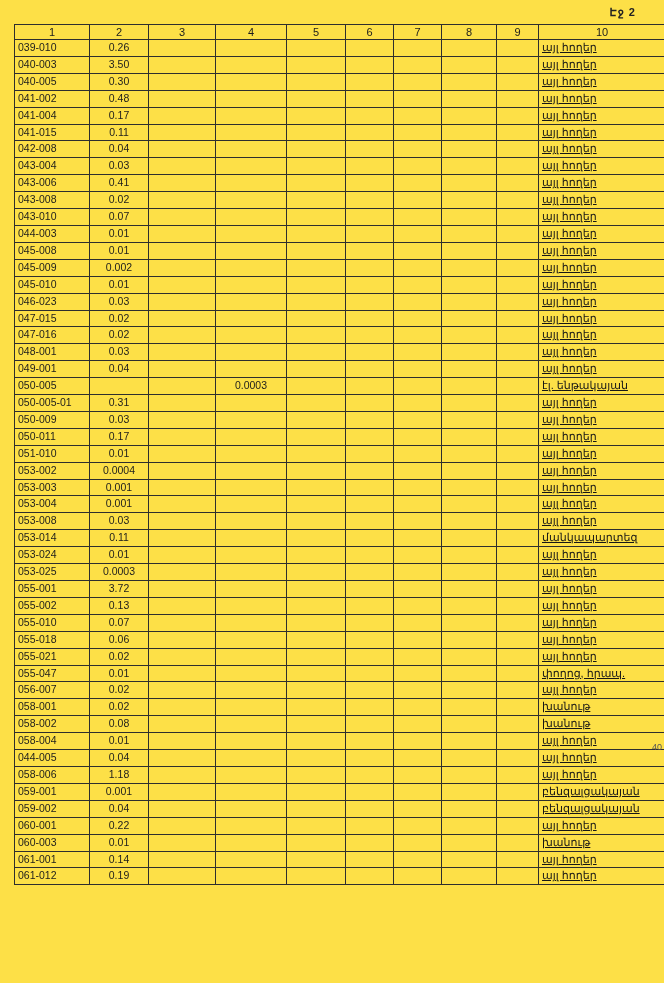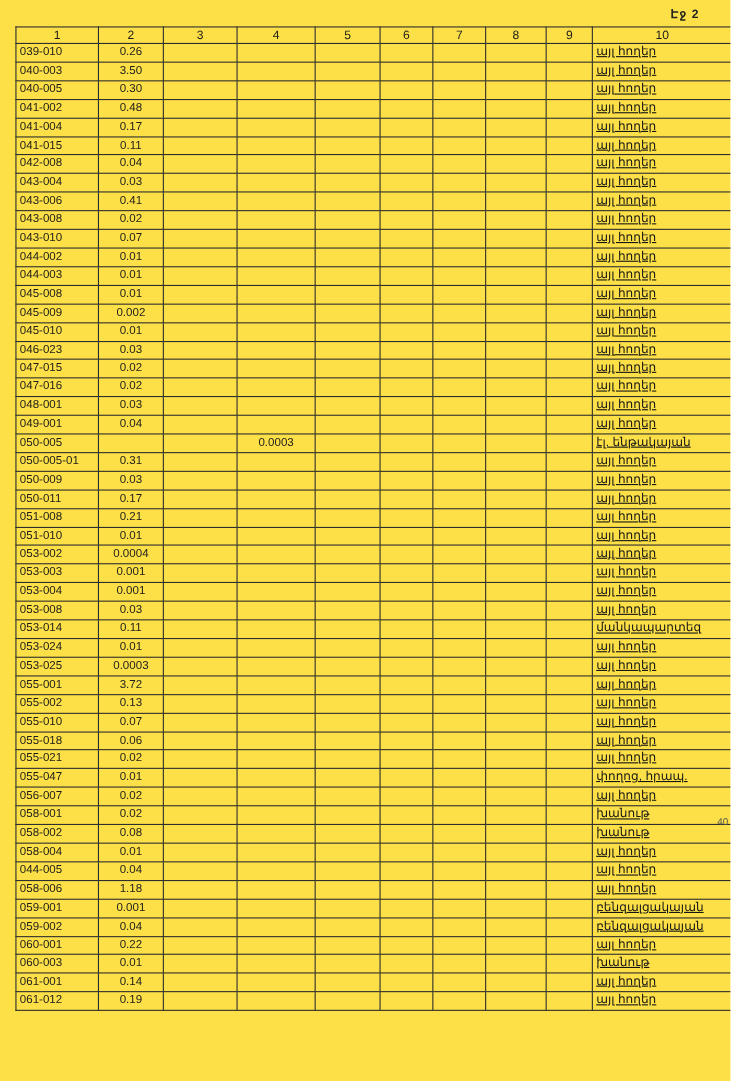--- a/index.html
+++ b/index.html
@@ -228,32 +228,20 @@
           <td class="c3"></td>
           <td class="c4"></td>
           <td class="c5"></td>
           <td class="c6"></td>
           <td class="c7"></td>
           <td class="c8"></td>
           <td class="c9"></td>
           <td class="c10"><span class="use-text">այլ հողեր</span></td>
         </tr>
         <tr>
-          <td class="c1">044-002</td>
-          <td class="c2">0.01</td>
-          <td class="c3"></td>
-          <td class="c4"></td>
-          <td class="c5"></td>
-          <td class="c6"></td>
-          <td class="c7"></td>
-          <td class="c8"></td>
-          <td class="c9"></td>
-          <td class="c10"><span class="use-text">այլ հողեր</span></td>
-        </tr>
-        <tr>
           <td class="c1">044-003</td>
           <td class="c2">0.01</td>
           <td class="c3"></td>
           <td class="c4"></td>
           <td class="c5"></td>
           <td class="c6"></td>
           <td class="c7"></td>
           <td class="c8"></td>
           <td class="c9"></td>
           <td class="c10"><span class="use-text">այլ հողեր</span></td>
@@ -386,32 +374,20 @@
           <td class="c5"></td>
           <td class="c6"></td>
           <td class="c7"></td>
           <td class="c8"></td>
           <td class="c9"></td>
           <td class="c10"><span class="use-text">այլ հողեր</span></td>
         </tr>
         <tr>
           <td class="c1">050-011</td>
           <td class="c2">0.17</td>
-          <td class="c3"></td>
-          <td class="c4"></td>
-          <td class="c5"></td>
-          <td class="c6"></td>
-          <td class="c7"></td>
-          <td class="c8"></td>
-          <td class="c9"></td>
-          <td class="c10"><span class="use-text">այլ հողեր</span></td>
-        </tr>
-        <tr>
-          <td class="c1">051-008</td>
-          <td class="c2">0.21</td>
           <td class="c3"></td>
           <td class="c4"></td>
           <td class="c5"></td>
           <td class="c6"></td>
           <td class="c7"></td>
           <td class="c8"></td>
           <td class="c9"></td>
           <td class="c10"><span class="use-text">այլ հողեր</span></td>
         </tr>
         <tr>

